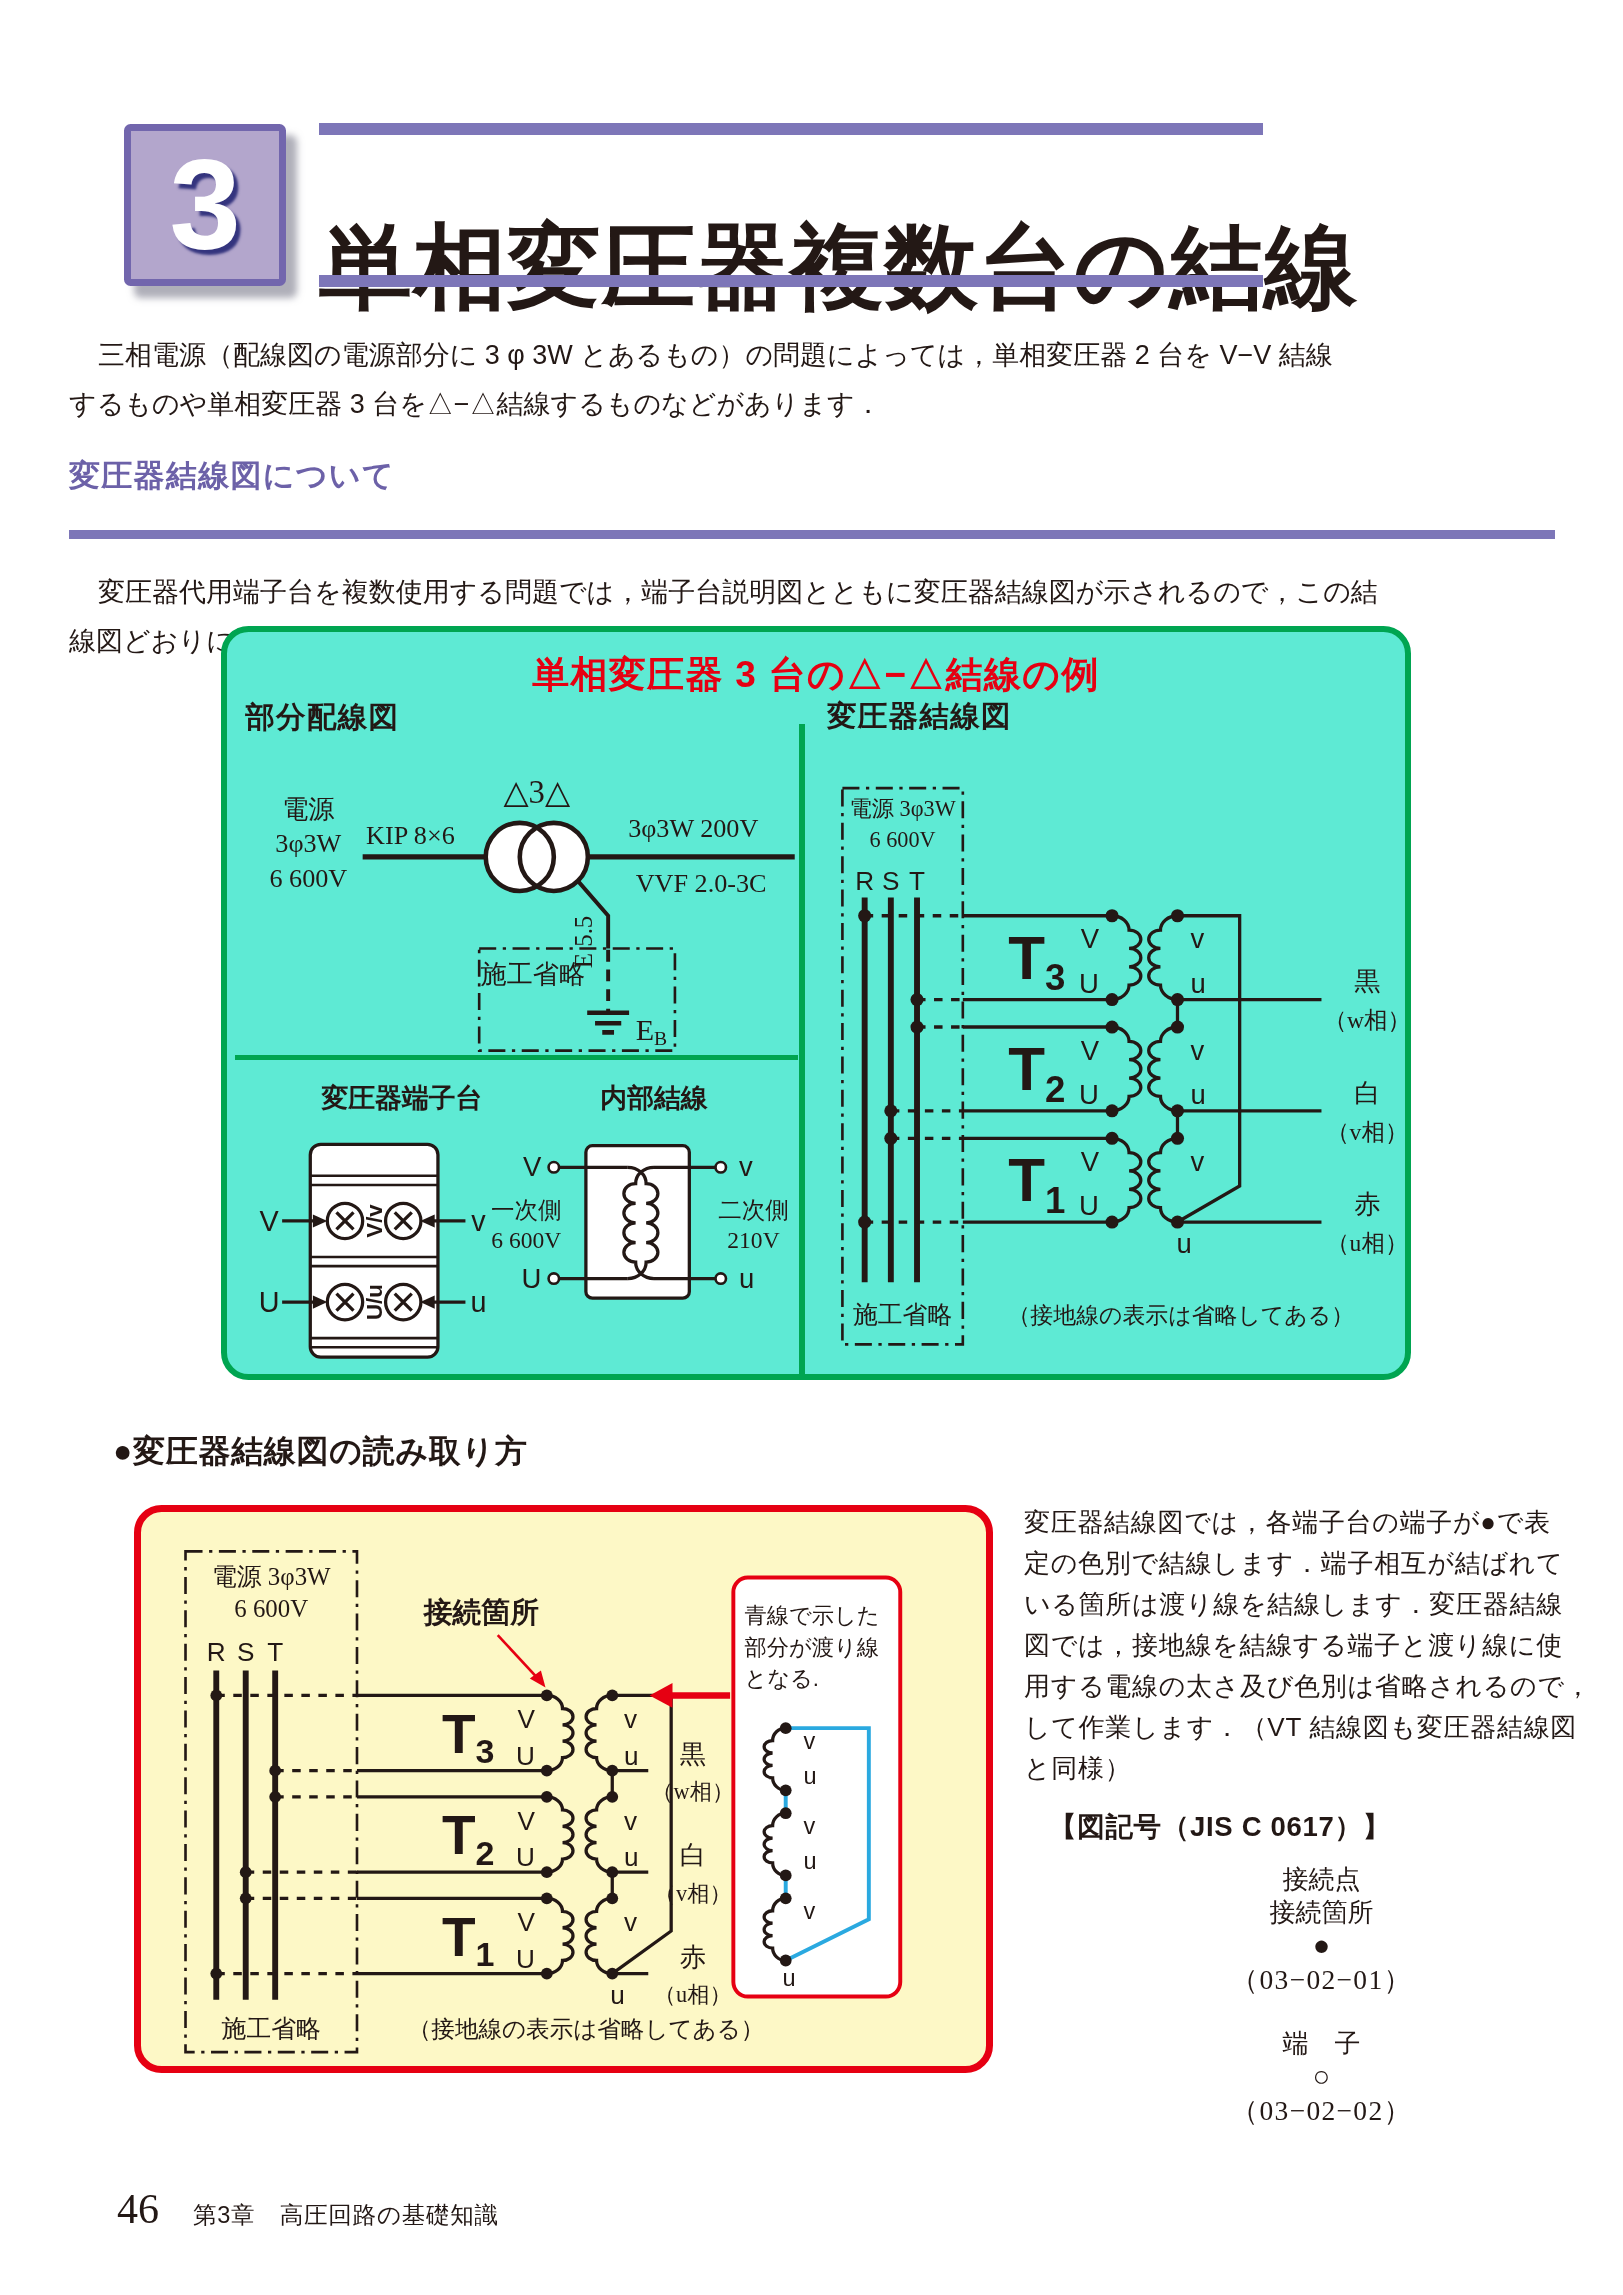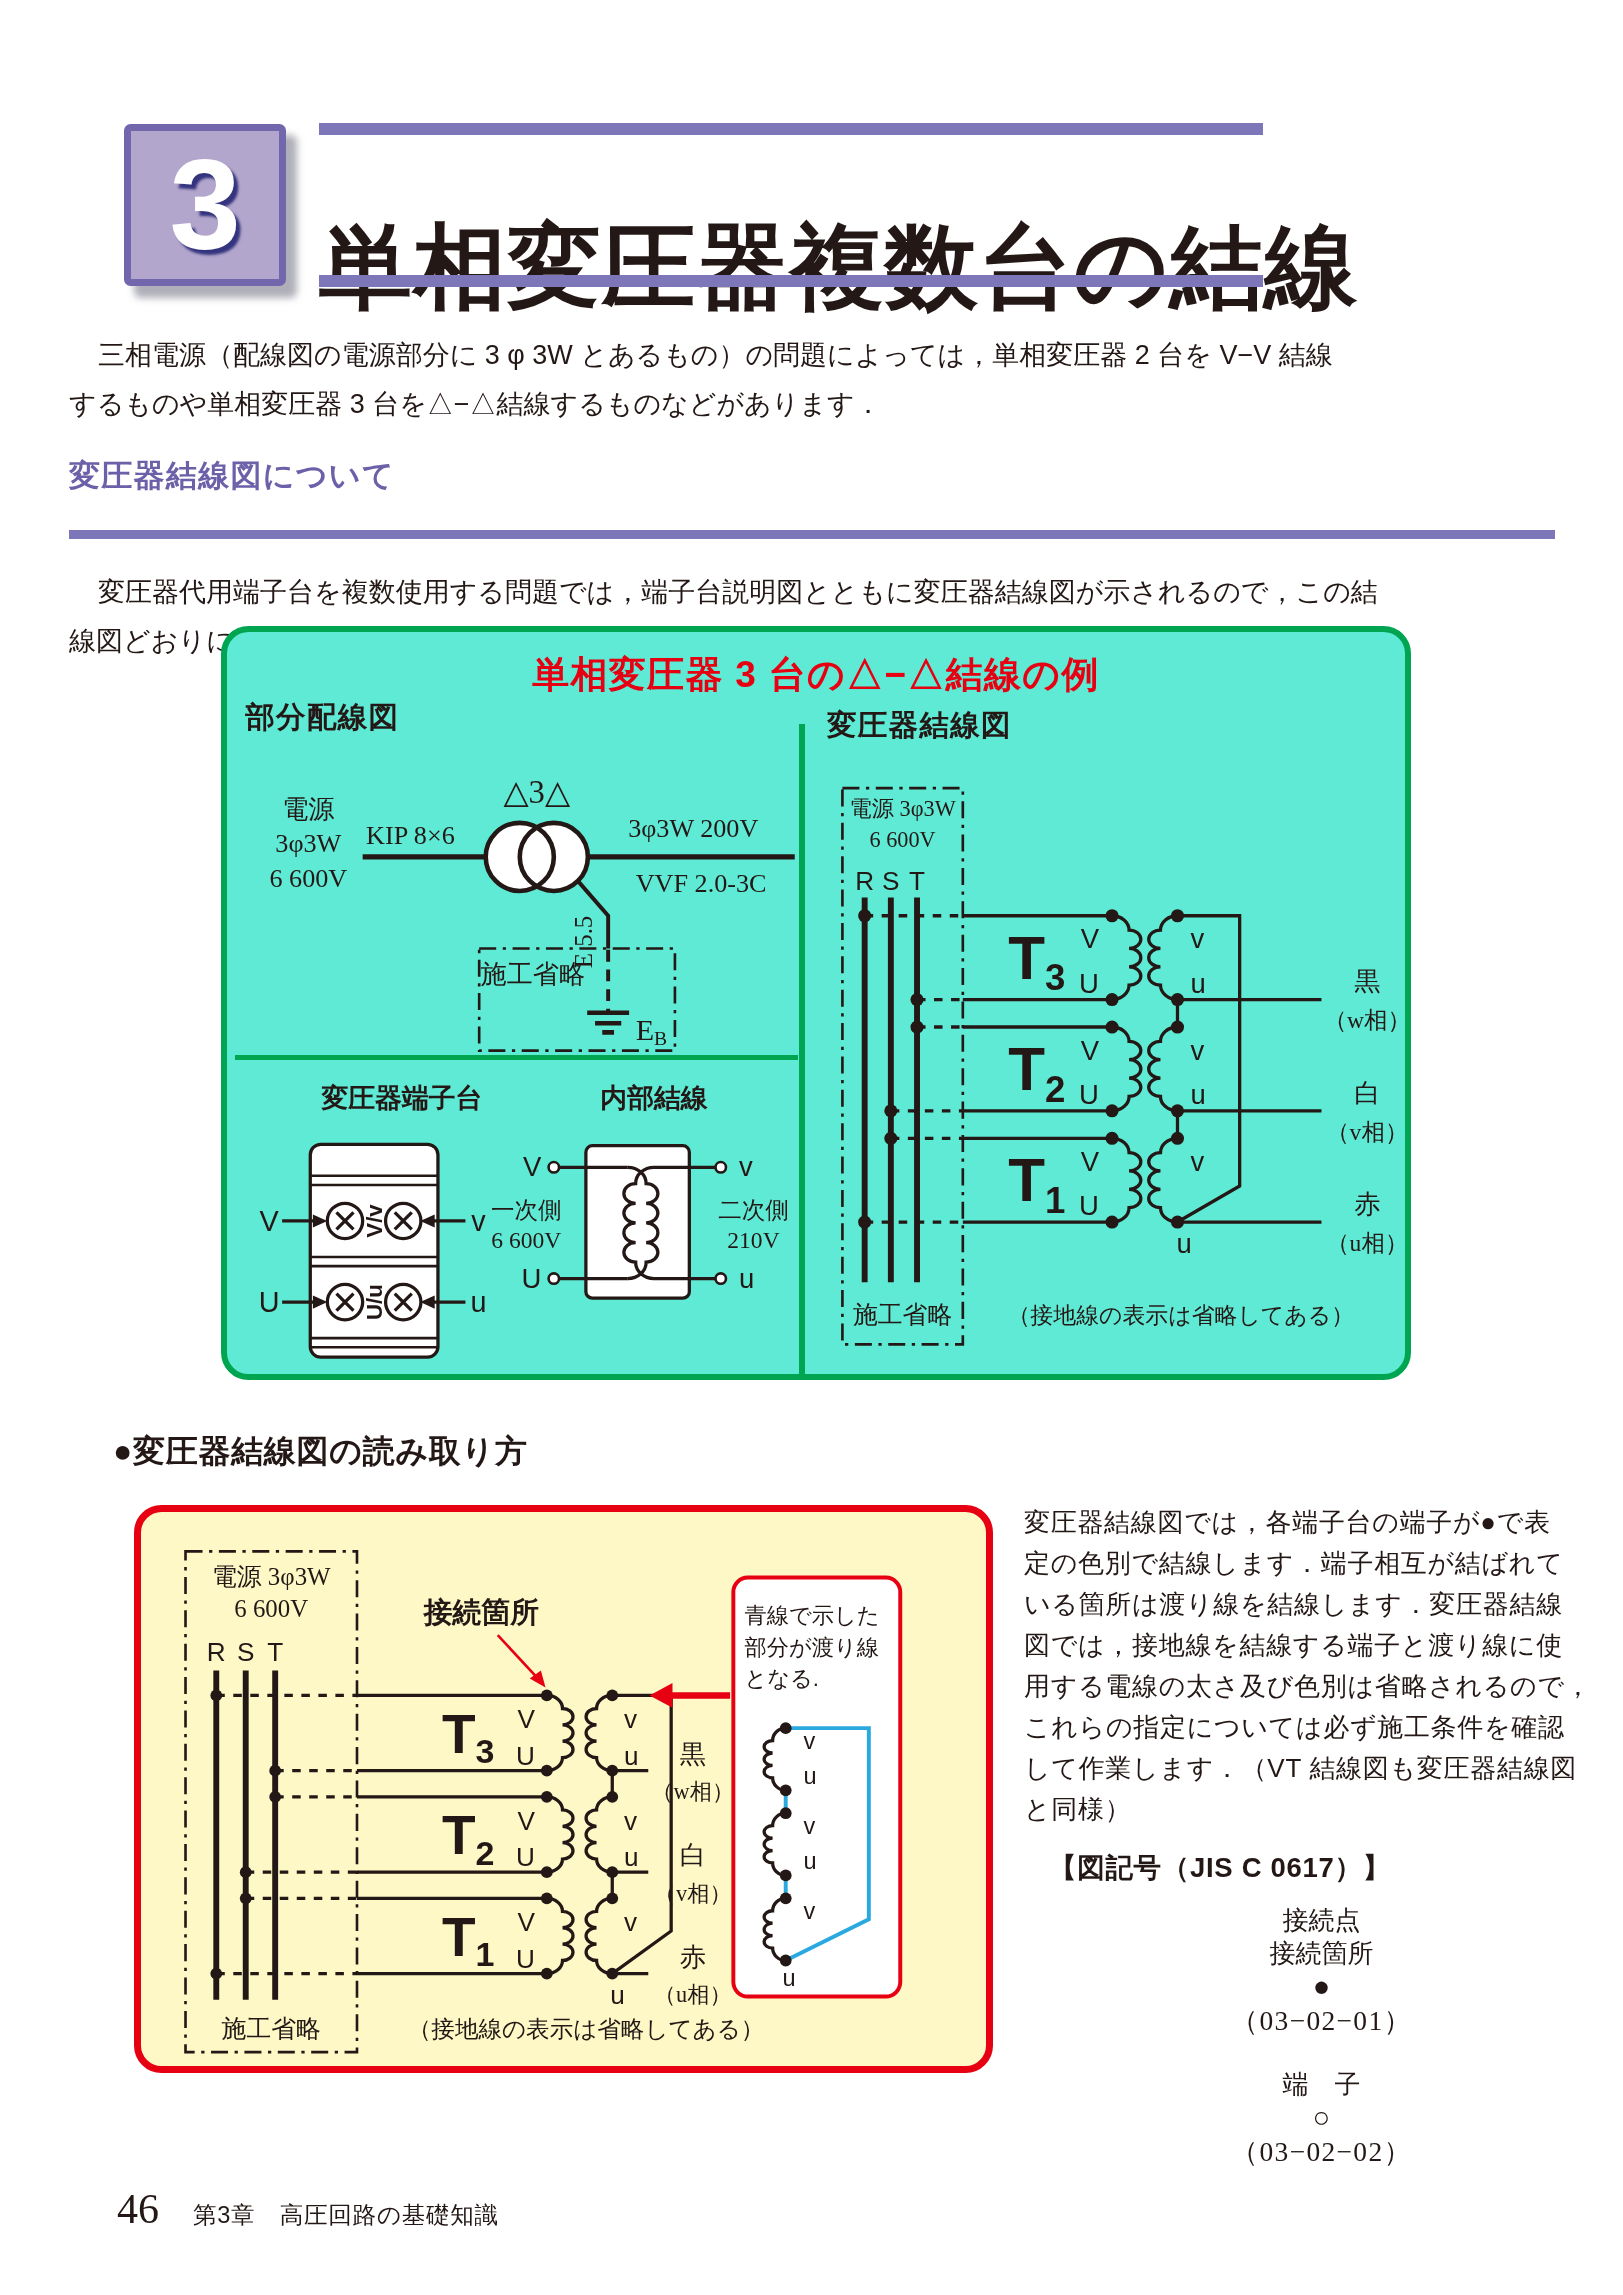--- a/index.html
+++ b/index.html
@@ -75,21 +75,21 @@
   <div class="abs sec-rule"></div>
 
   <div class="abs" style="left:69px;top:568px;">
     <div class="par indent">変圧器代用端子台を複数使用する問題では，端子台説明図とともに変圧器結線図が示されるので，この結</div>
     <div class="par">線図どおりに端子台を配置して結線作業を進めます．</div>
   </div>
 
   <div class="abs green-box">
     <div class="abs gb-title">単相変圧器 3 台の△−△結線の例</div>
     <div class="abs gb-label" style="left:18.3px;top:66px;text-align:center;">部分配線図</div>
-    <div class="abs gb-label" style="left:600px;top:74px;">変圧器結線図</div>
+    <div class="abs gb-label" style="left:600px;top:65px;">変圧器結線図</div>
     <div class="abs gb-vdiv"></div>
     <div class="abs gb-hdiv"></div>
 
     <svg class="abs" style="left:7.9px;top:120px;" width="563" height="308" viewBox="0 0 860 470">
       <path d="M195,160 H855" stroke="#231815" stroke-width="8" fill="none"></path>
       <circle cx="435" cy="160" r="52" fill="#ffffff" stroke="none"></circle>
       <circle cx="487" cy="160" r="52" fill="#ffffff" stroke="none"></circle>
       <circle cx="435" cy="160" r="52" fill="none" stroke="#231815" stroke-width="7"></circle>
       <circle cx="487" cy="160" r="52" fill="none" stroke="#231815" stroke-width="7"></circle>
       <path d="M524,197 L570,250 V300" stroke="#231815" stroke-width="6" fill="none"></path>
@@ -342,21 +342,20 @@
     </svg>
   </div>
 
   <div class="abs rightcol">
     <div>
       <div class="rline">変圧器結線図では，各端子台の端子が●で表</div>
       <div class="rline">定の色別で結線します．端子相互が結ばれて</div>
       <div class="rline">いる箇所は渡り線を結線します．変圧器結線</div>
       <div class="rline">図では，接地線を結線する端子と渡り線に使</div>
       <div class="rline">用する電線の太さ及び色別は省略されるので，</div>
-      <div class="rline">これらの指定については必ず施工条件を確認</div>
       <div class="rline">して作業します．（VT 結線図も変圧器結線図</div>
       <div class="rline">と同様）</div>
     </div>
     <div class="sym-heading">【図記号（JIS C 0617）】</div>
     <div class="symrow">
       <div class="symlabels">
         <div>接続点</div>
         <div>接続箇所</div>
       </div>
       <div class="symdot">●</div>

